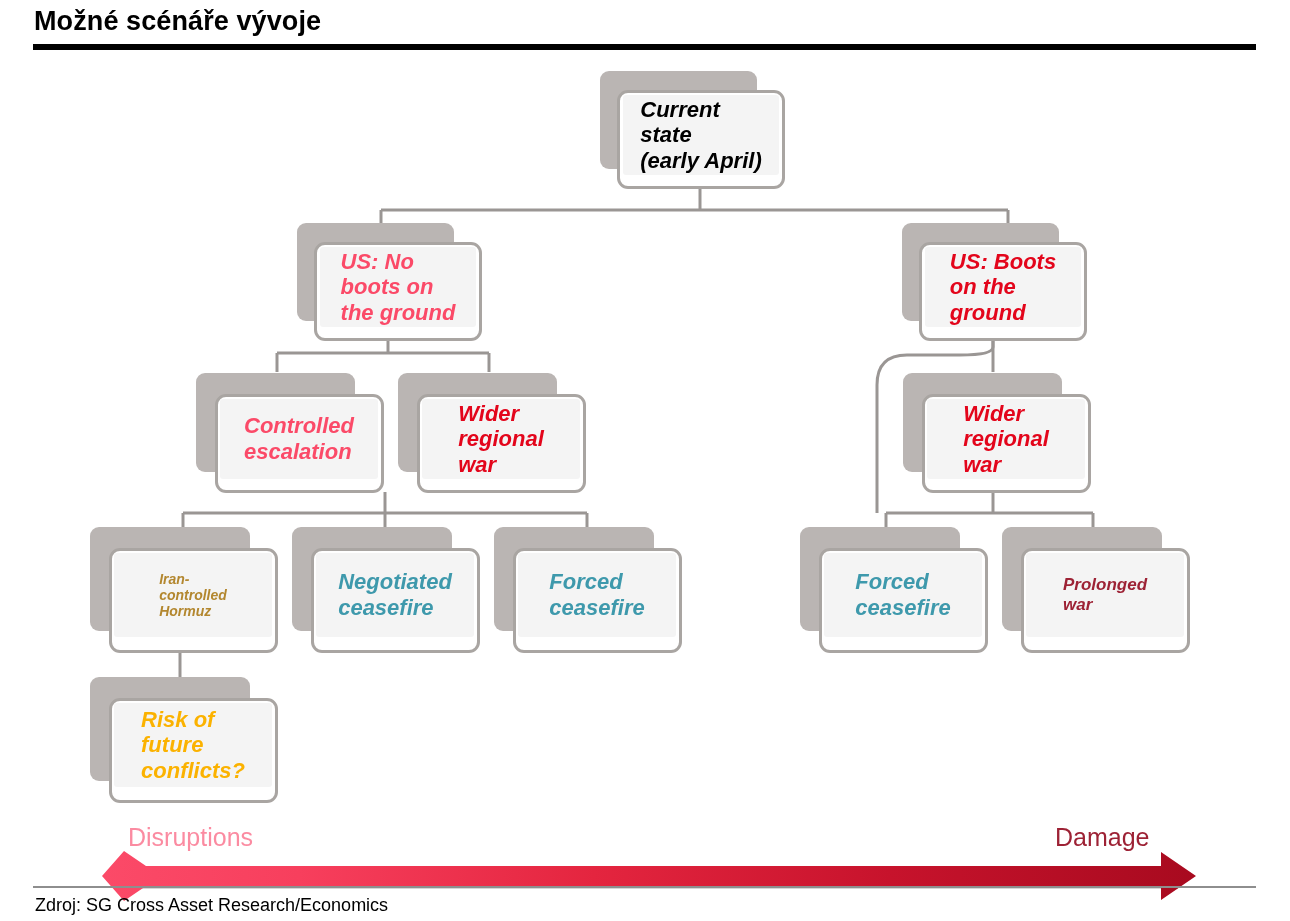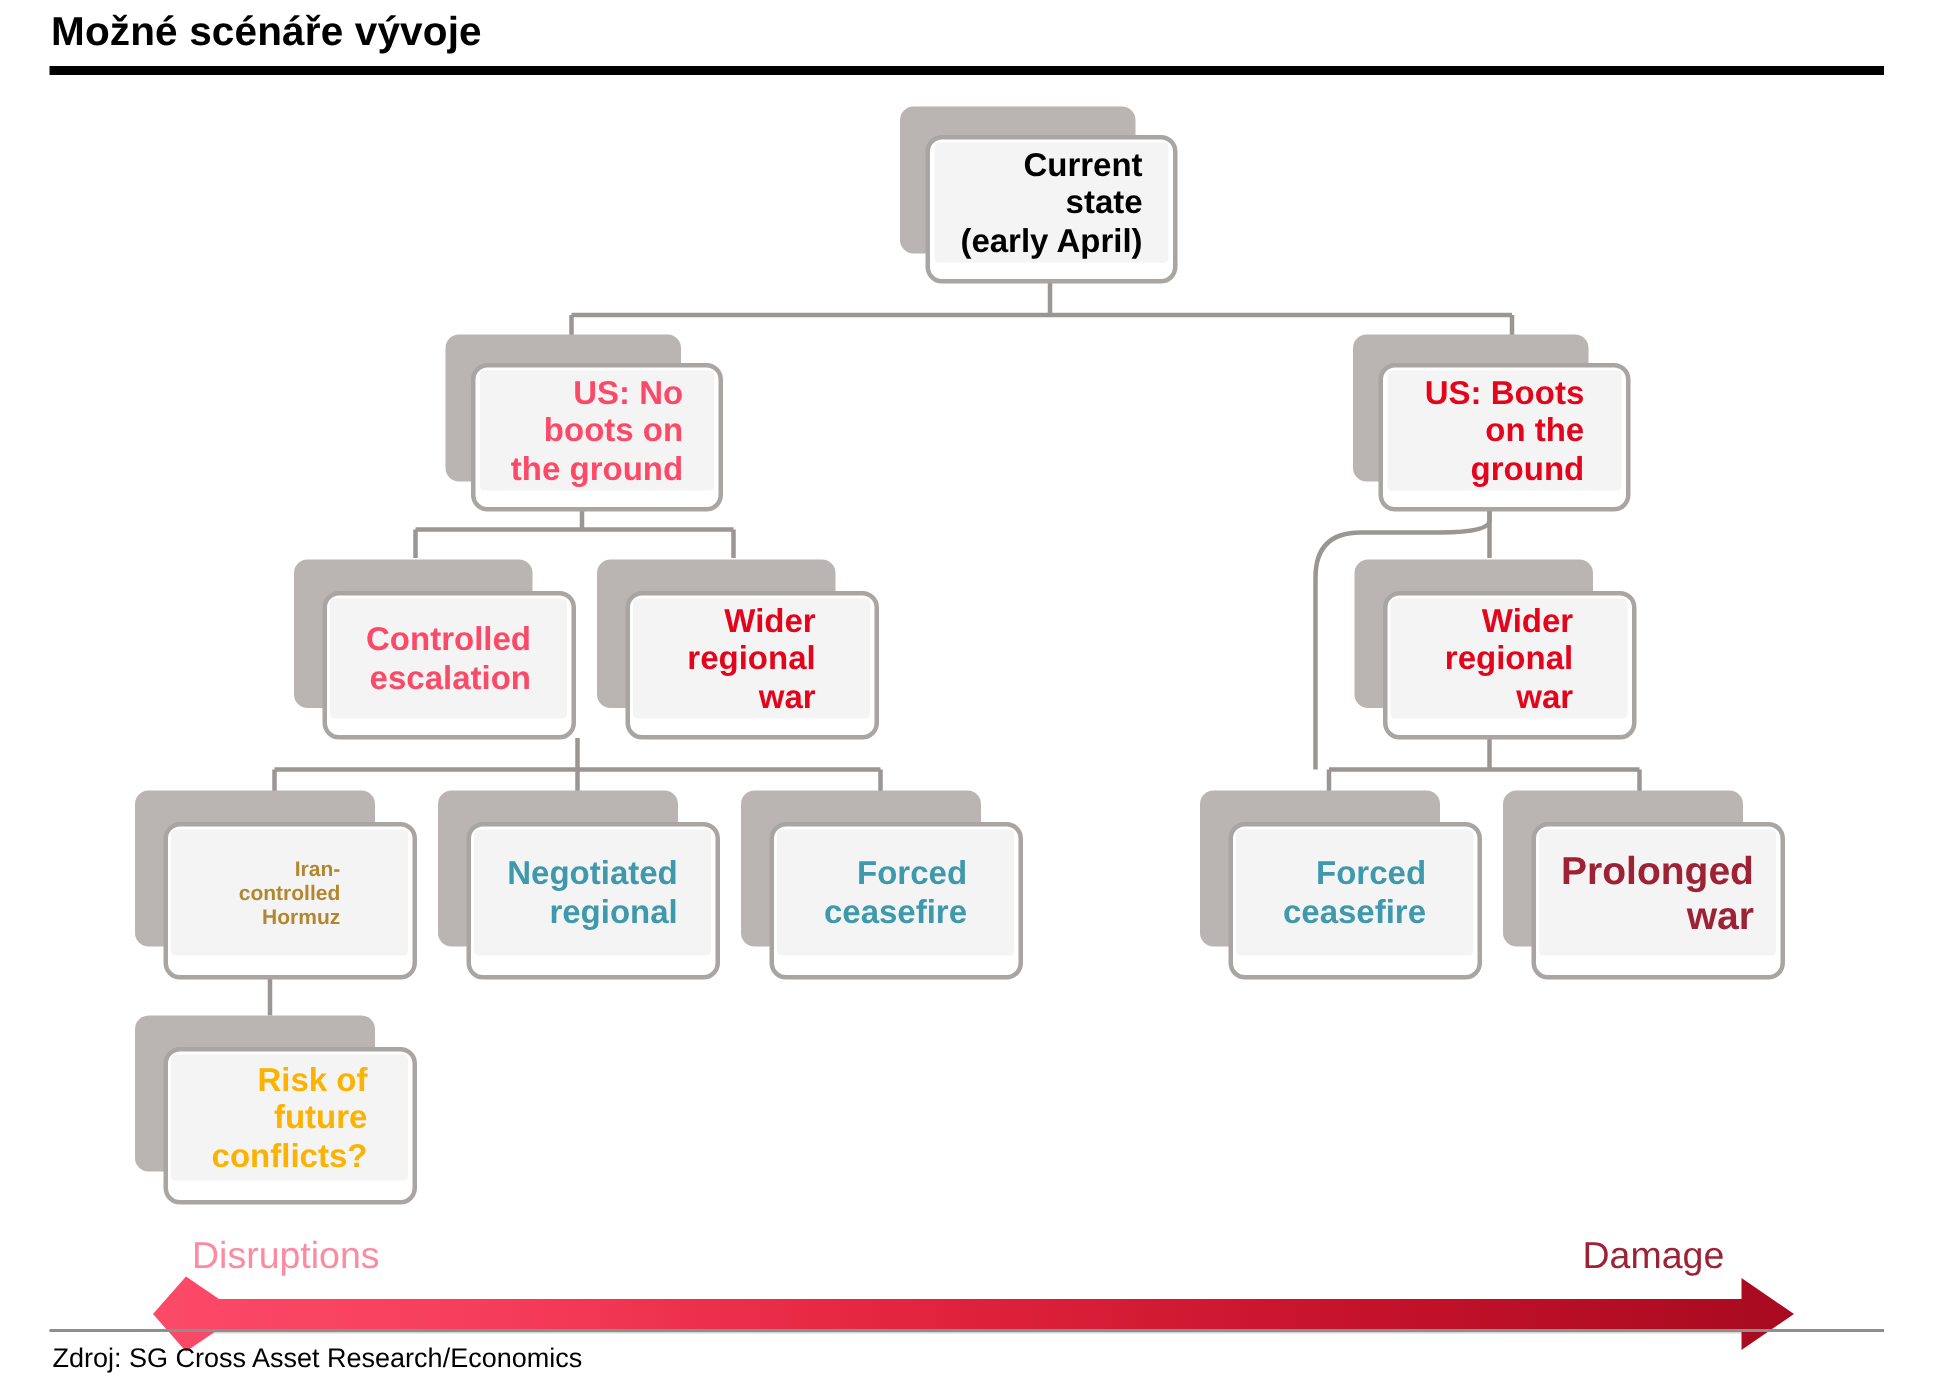--- a/index.html
+++ b/index.html
@@ -49,24 +49,25 @@
     background:#ffffff;
     border:3px solid #a9a5a2;
     border-radius:11px;
     box-sizing:border-box;
   }
   .node .inner{
     position:absolute;left:6px;right:6px;top:5px;
     background:#f4f4f4;
     border-radius:3px;
     display:flex;align-items:center;justify-content:center;
-    text-align:right;
+    text-align:left;
     font-weight:bold;
     line-height:1.16;
     white-space:pre-line;
+    font-style:italic;
   }
 
   
   .spectrum{position:absolute;left:0;top:0;width:1290px;height:120px;}
   .lbl-left{
     position:absolute;left:128px;top:823px;
     font-size:25px;color:#fb8ba1;white-space:nowrap;
   }
   .lbl-right{
     position:absolute;left:1055px;top:823px;
@@ -167,41 +168,41 @@
       <div class="card" style="left:19px;top:21px;width:169px;height:105px;"></div>
       <div class="inner" style="left:24px;top:26px;width:158px;height:84px;font-size:14px;color:#b3872f;">Iran-
 controlled
 Hormuz</div>
     </div>
 
     <div class="node" style="left:292px;top:472px;width:188px;height:126px;">
       <div class="shadow" style="width:160px;height:104px;"></div>
       <div class="card" style="left:19px;top:21px;width:169px;height:105px;"></div>
       <div class="inner" style="left:24px;top:26px;width:158px;height:84px;font-size:22px;color:#3e99ac;">Negotiated
-regional</div>
+ceasefire</div>
     </div>
 
     <div class="node" style="left:494px;top:472px;width:188px;height:126px;">
       <div class="shadow" style="width:160px;height:104px;"></div>
       <div class="card" style="left:19px;top:21px;width:169px;height:105px;"></div>
       <div class="inner" style="left:24px;top:26px;width:158px;height:84px;font-size:22px;color:#3e99ac;">Forced
 ceasefire</div>
     </div>
 
     <div class="node" style="left:800px;top:472px;width:188px;height:126px;">
       <div class="shadow" style="width:160px;height:104px;"></div>
       <div class="card" style="left:19px;top:21px;width:169px;height:105px;"></div>
       <div class="inner" style="left:24px;top:26px;width:158px;height:84px;font-size:22px;color:#3e99ac;">Forced
 ceasefire</div>
     </div>
 
     <div class="node" style="left:1002px;top:472px;width:188px;height:126px;">
       <div class="shadow" style="width:160px;height:104px;"></div>
       <div class="card" style="left:19px;top:21px;width:169px;height:105px;"></div>
-      <div class="inner" style="left:24px;top:26px;width:158px;height:84px;font-size:26px;color:#9d2235;">Prolonged
+      <div class="inner" style="left:24px;top:26px;width:158px;height:84px;font-size:17px;color:#9d2235;">Prolonged
 war</div>
     </div>
 
     <div class="node" style="left:90px;top:622px;width:188px;height:126px;">
       <div class="shadow" style="width:160px;height:104px;"></div>
       <div class="card" style="left:19px;top:21px;width:169px;height:105px;"></div>
       <div class="inner" style="left:24px;top:26px;width:158px;height:84px;font-size:22px;color:#fbb200;">Risk of
 future
 conflicts?</div>
     </div>

